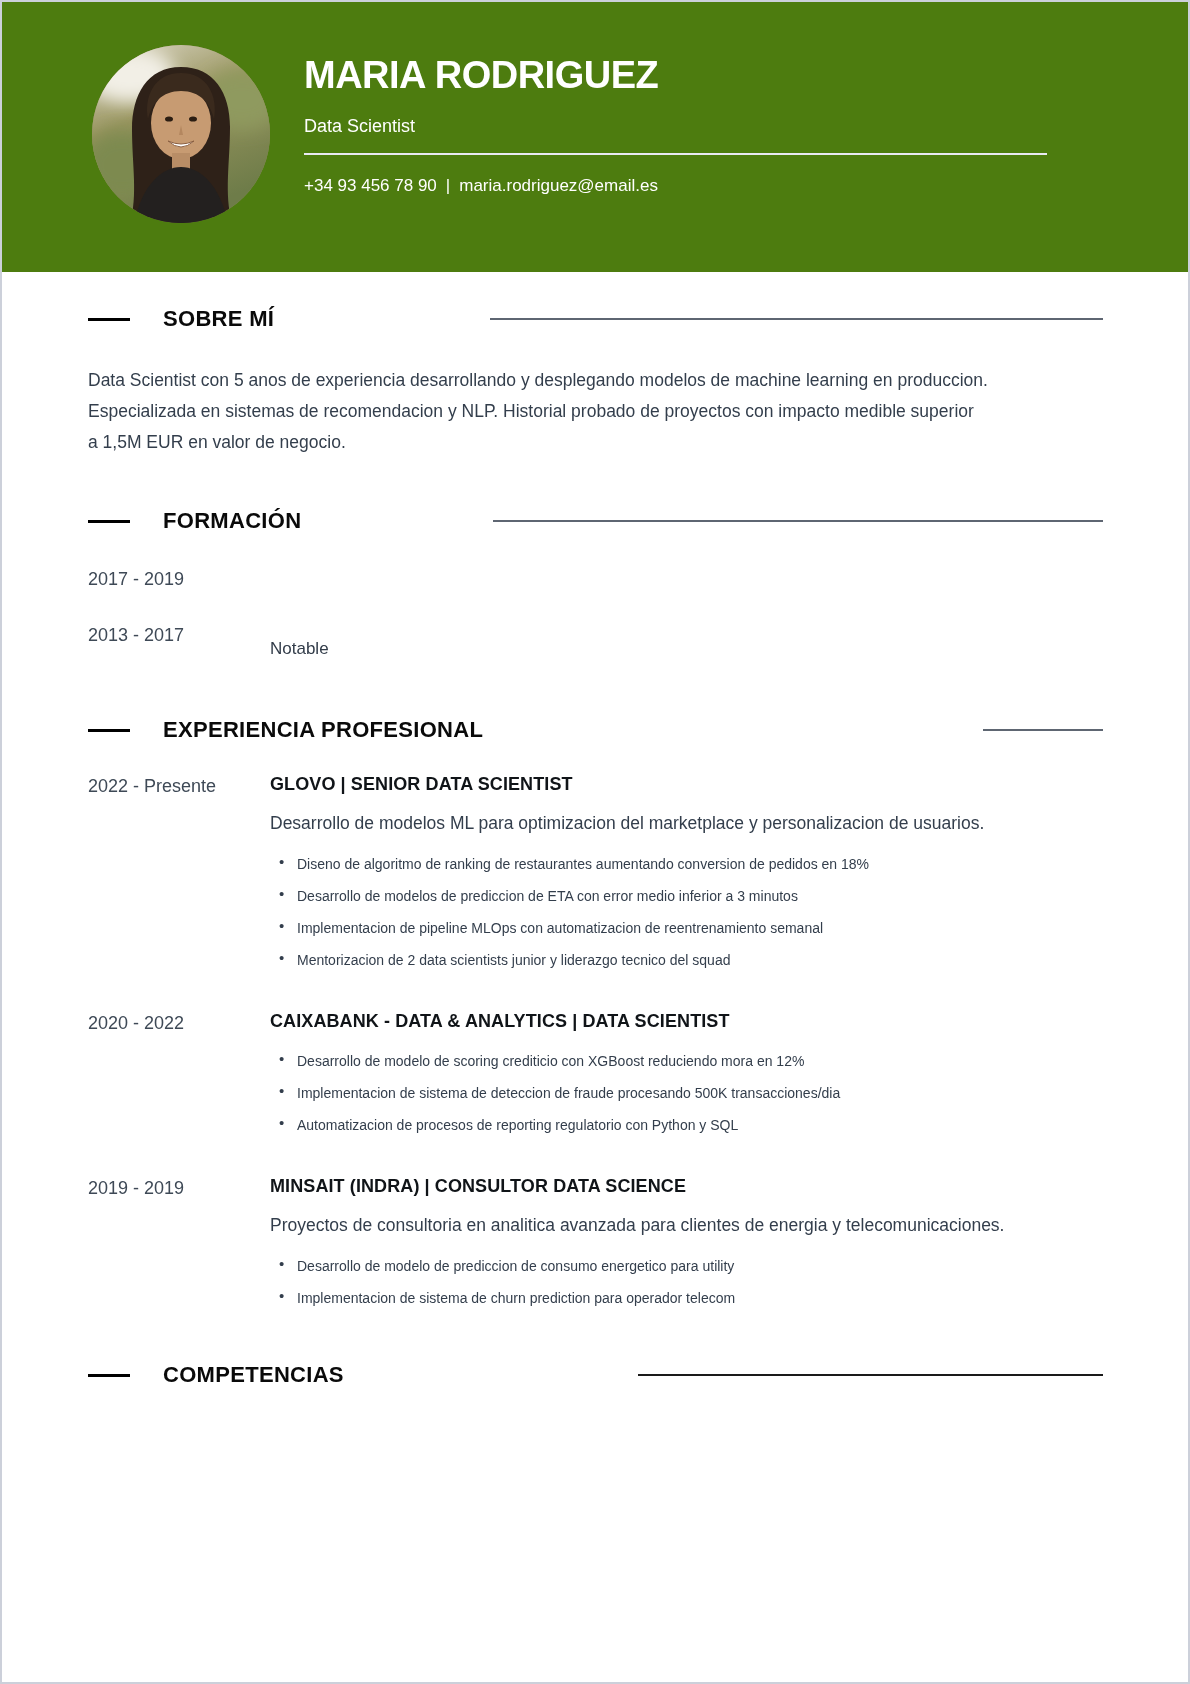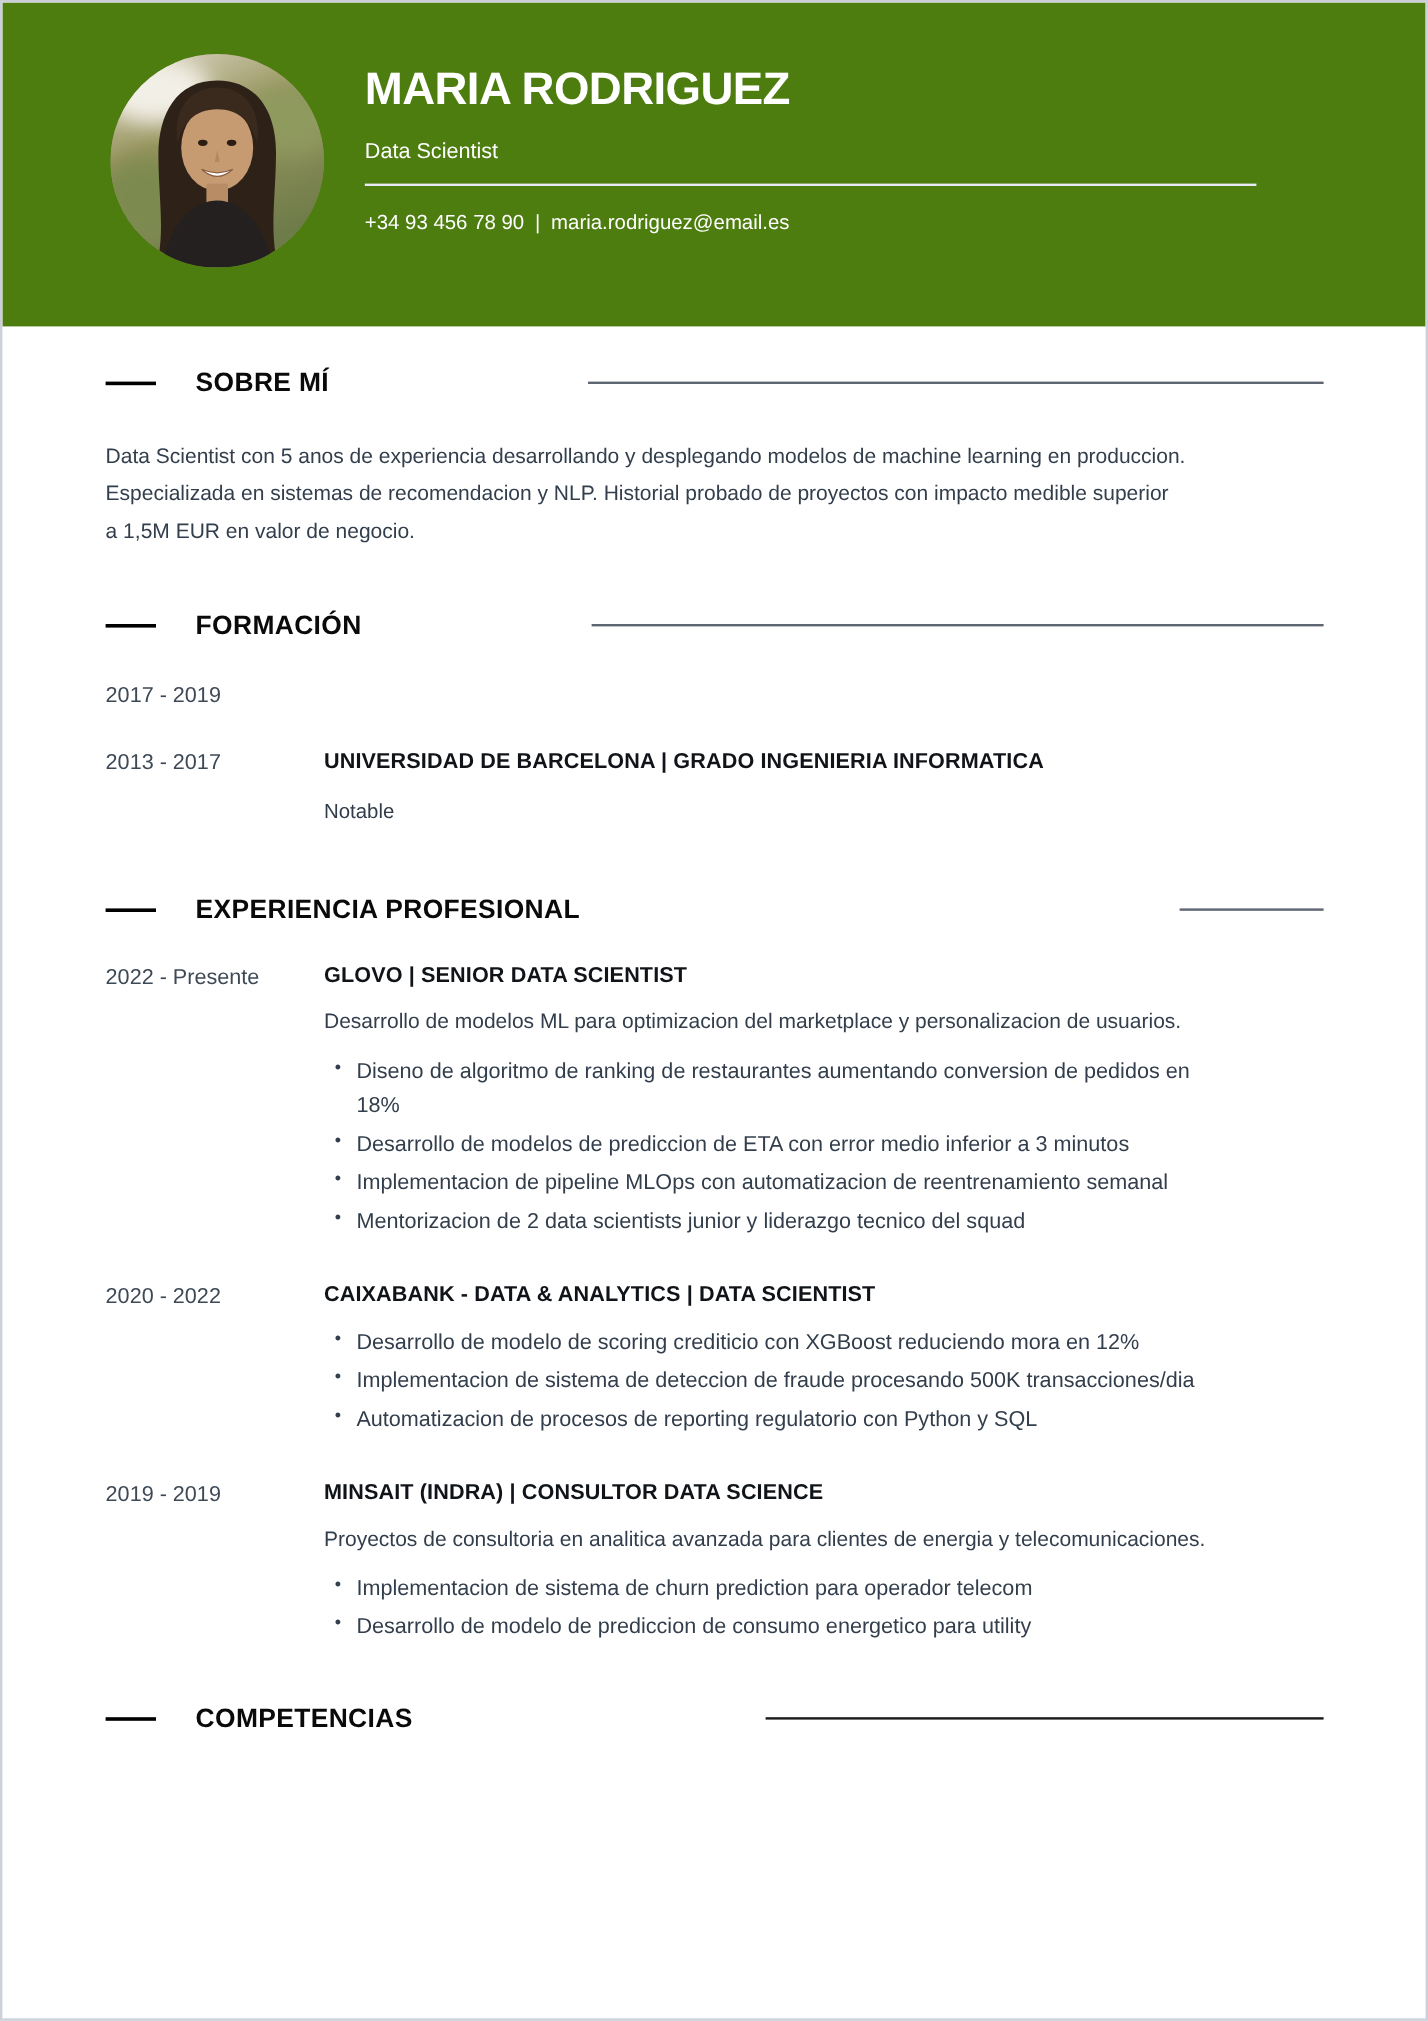--- a/index.html
+++ b/index.html
@@ -53,21 +53,21 @@
 
   .row-exp{margin-top:57px;}
   .exp-1{margin-top:28px;}
   .exp-2{margin-top:30px;}
   .exp-3{margin-top:30px;}
   .exp-title{line-height:26px;}
   .desc{margin-top:12px;font-size:17.5px;line-height:28px;color:#333e4c;max-width:760px;}
   ul.bullets{list-style:none;margin:13px 0 0;padding:0;max-width:740px;}
   ul.bullets li{
     position:relative;padding-left:27px;margin-bottom:3px;
-    font-size:18px;line-height:29px;color:#333e4c;
+    font-size:14px;line-height:29px;color:#333e4c;
   }
   ul.bullets li::before{
     content:"\2022";
     position:absolute;left:9px;top:0;
     font-size:15px;color:#333e4c;line-height:24px;
   }
 
   .row-skills{margin-top:46px;}
 </style>
 </head>
@@ -131,21 +131,20 @@
     <div class="sec-line line-edu"></div>
   </div>
 
   <div class="item edu-1">
     <div class="date">2017 - 2019</div>
   </div>
 
   <div class="item edu-2">
     <div class="date">2013 - 2017</div>
     <div>
-      <div class="item-title">UNIVERSIDAD DE BARCELONA | GRADO INGENIERIA INFORMATICA</div>
       <div class="note note-gap">Notable</div>
     </div>
   </div>
 
   <div class="sec-row row-exp">
     <div class="sec-dash"></div>
     <div class="sec-title">EXPERIENCIA PROFESIONAL</div>
     <div class="sec-line line-exp"></div>
   </div>
 
@@ -174,22 +173,22 @@
       </ul>
     </div>
   </div>
 
   <div class="item exp-3">
     <div class="date">2019 - 2019</div>
     <div>
       <div class="item-title exp-title">MINSAIT (INDRA) | CONSULTOR DATA SCIENCE</div>
       <div class="desc">Proyectos de consultoria en analitica avanzada para clientes de energia y telecomunicaciones.</div>
       <ul class="bullets">
+        <li>Desarrollo de modelo de prediccion de consumo energetico para utility</li>
         <li>Implementacion de sistema de churn prediction para operador telecom</li>
-        <li>Desarrollo de modelo de prediccion de consumo energetico para utility</li>
       </ul>
     </div>
   </div>
 
   <div class="sec-row row-skills">
     <div class="sec-dash"></div>
     <div class="sec-title">COMPETENCIAS</div>
     <div class="sec-line line-skills"></div>
   </div>
 

